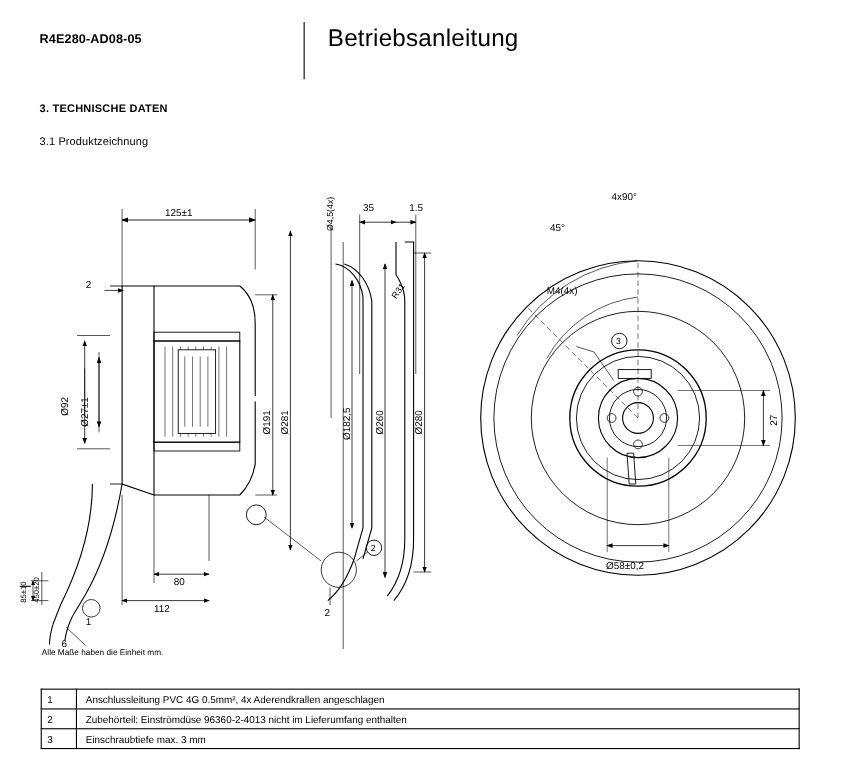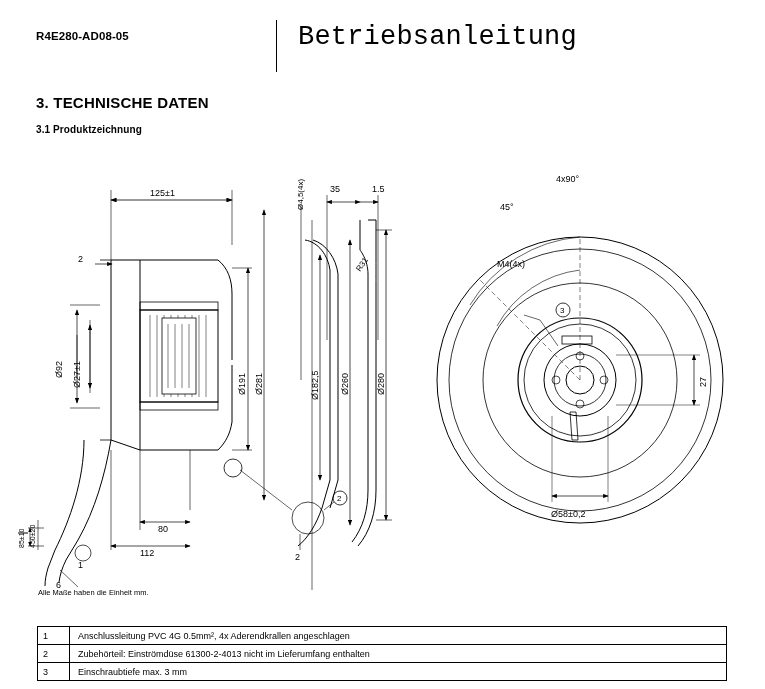--- a/index.html
+++ b/index.html
@@ -41,40 +41,39 @@
     left: 276px;
     top: 6px;
     width: 1px;
     height: 52px;
     background: #000;
   }
   .doc-title {
     position: absolute;
     left: 298px;
     top: 8px;
-    font-size: 27px;
+    font-size: 22px;
     font-weight: normal;
     letter-spacing: 0.2px;
-    font-family: Liberation Mono, monospace;
   }
   
   .sec-title {
     position: absolute;
     left: 36px;
     top: 94px;
-    font-size: 15px;
+    font-size: 10px;
     font-weight: bold;
     letter-spacing: 0.2px;
   }
   .sub-title {
     position: absolute;
     left: 36px;
     top: 124px;
     font-size: 10px;
-    font-weight: bold;
+    font-weight: normal;
     letter-spacing: 0.1px;
   }
   
   .drawing {
     position: absolute;
     left: 0;
     top: 150px;
     width: 765px;
     height: 450px;
   }
@@ -288,21 +287,21 @@
   <div class="footnote">Alle Maße haben die Einheit mm.</div>
 
   <table class="legend">
     <tbody>
       <tr>
         <td class="num">1</td>
         <td class="txt">Anschlussleitung PVC 4G 0.5mm², 4x Aderendkrallen angeschlagen</td>
       </tr>
       <tr>
         <td class="num">2</td>
-        <td class="txt">Zubehörteil: Einströmdüse 61300-2-4013 nicht im Lieferumfang enthalten</td>
+        <td class="txt">Zubehörteil: Einströmdüse 96360-2-4013 nicht im Lieferumfang enthalten</td>
       </tr>
       <tr>
         <td class="num">3</td>
         <td class="txt">Einschraubtiefe max. 3 mm</td>
       </tr>
     </tbody>
   </table>
 
 </div>
 

